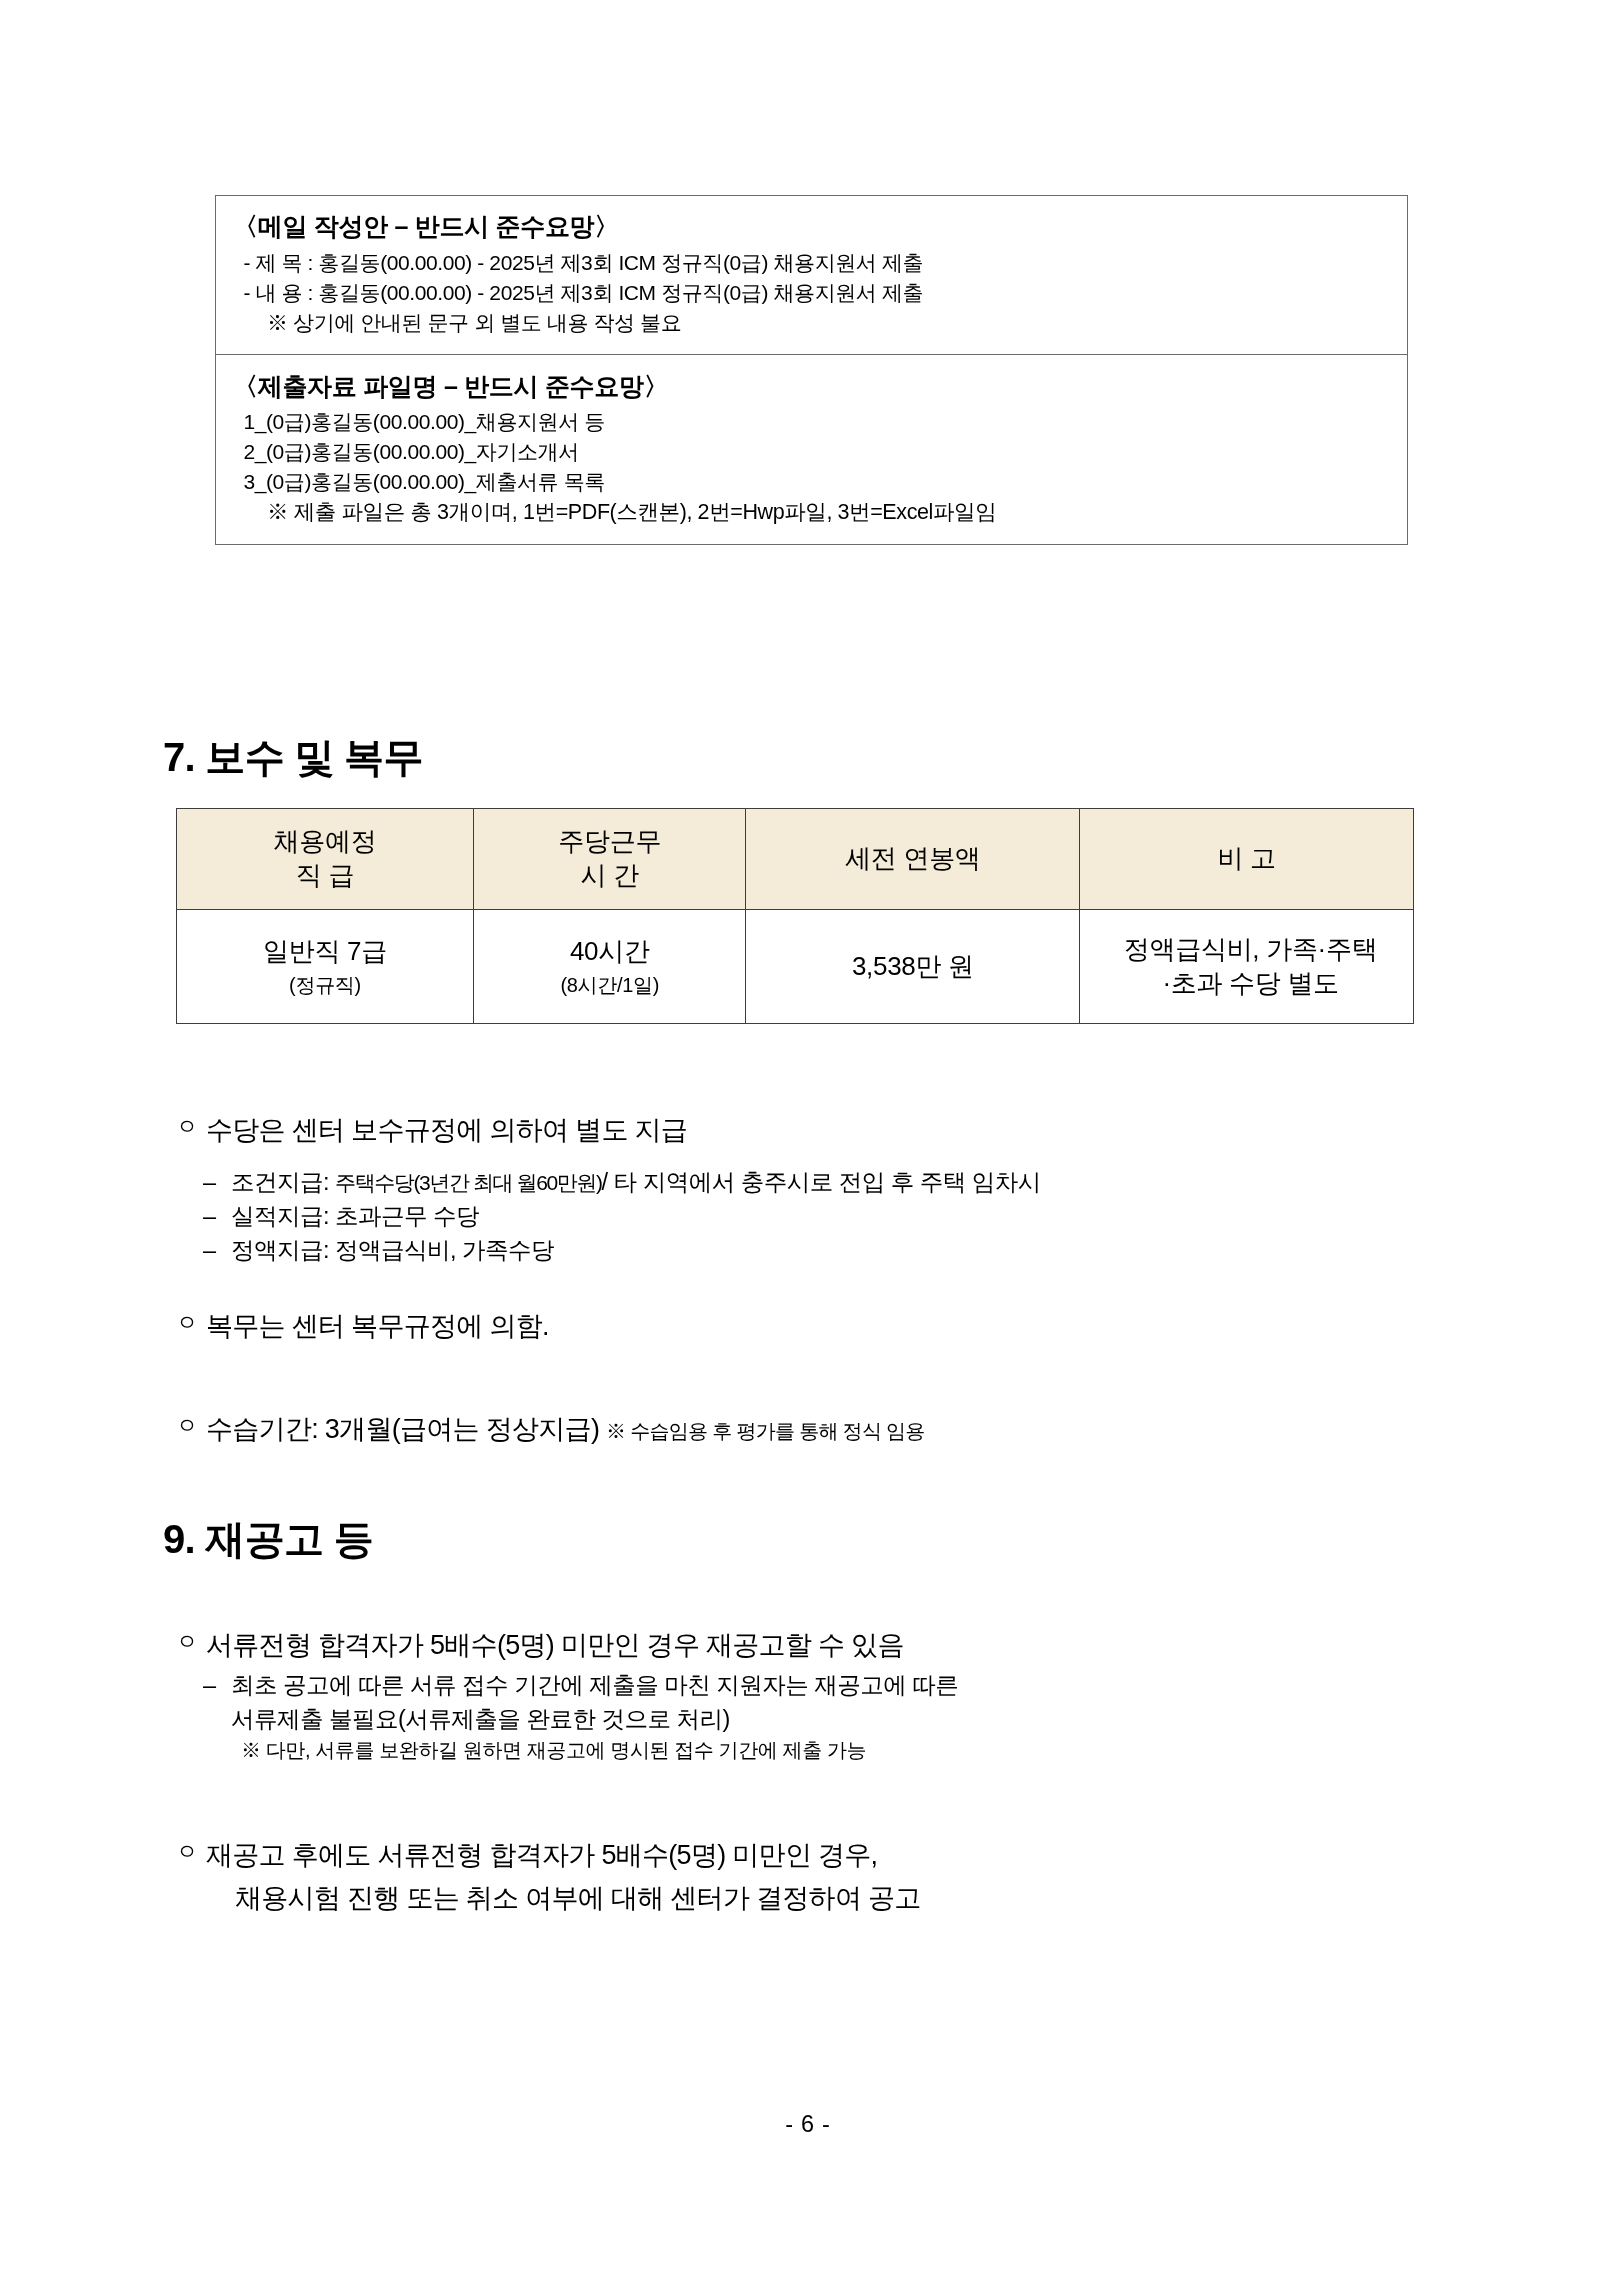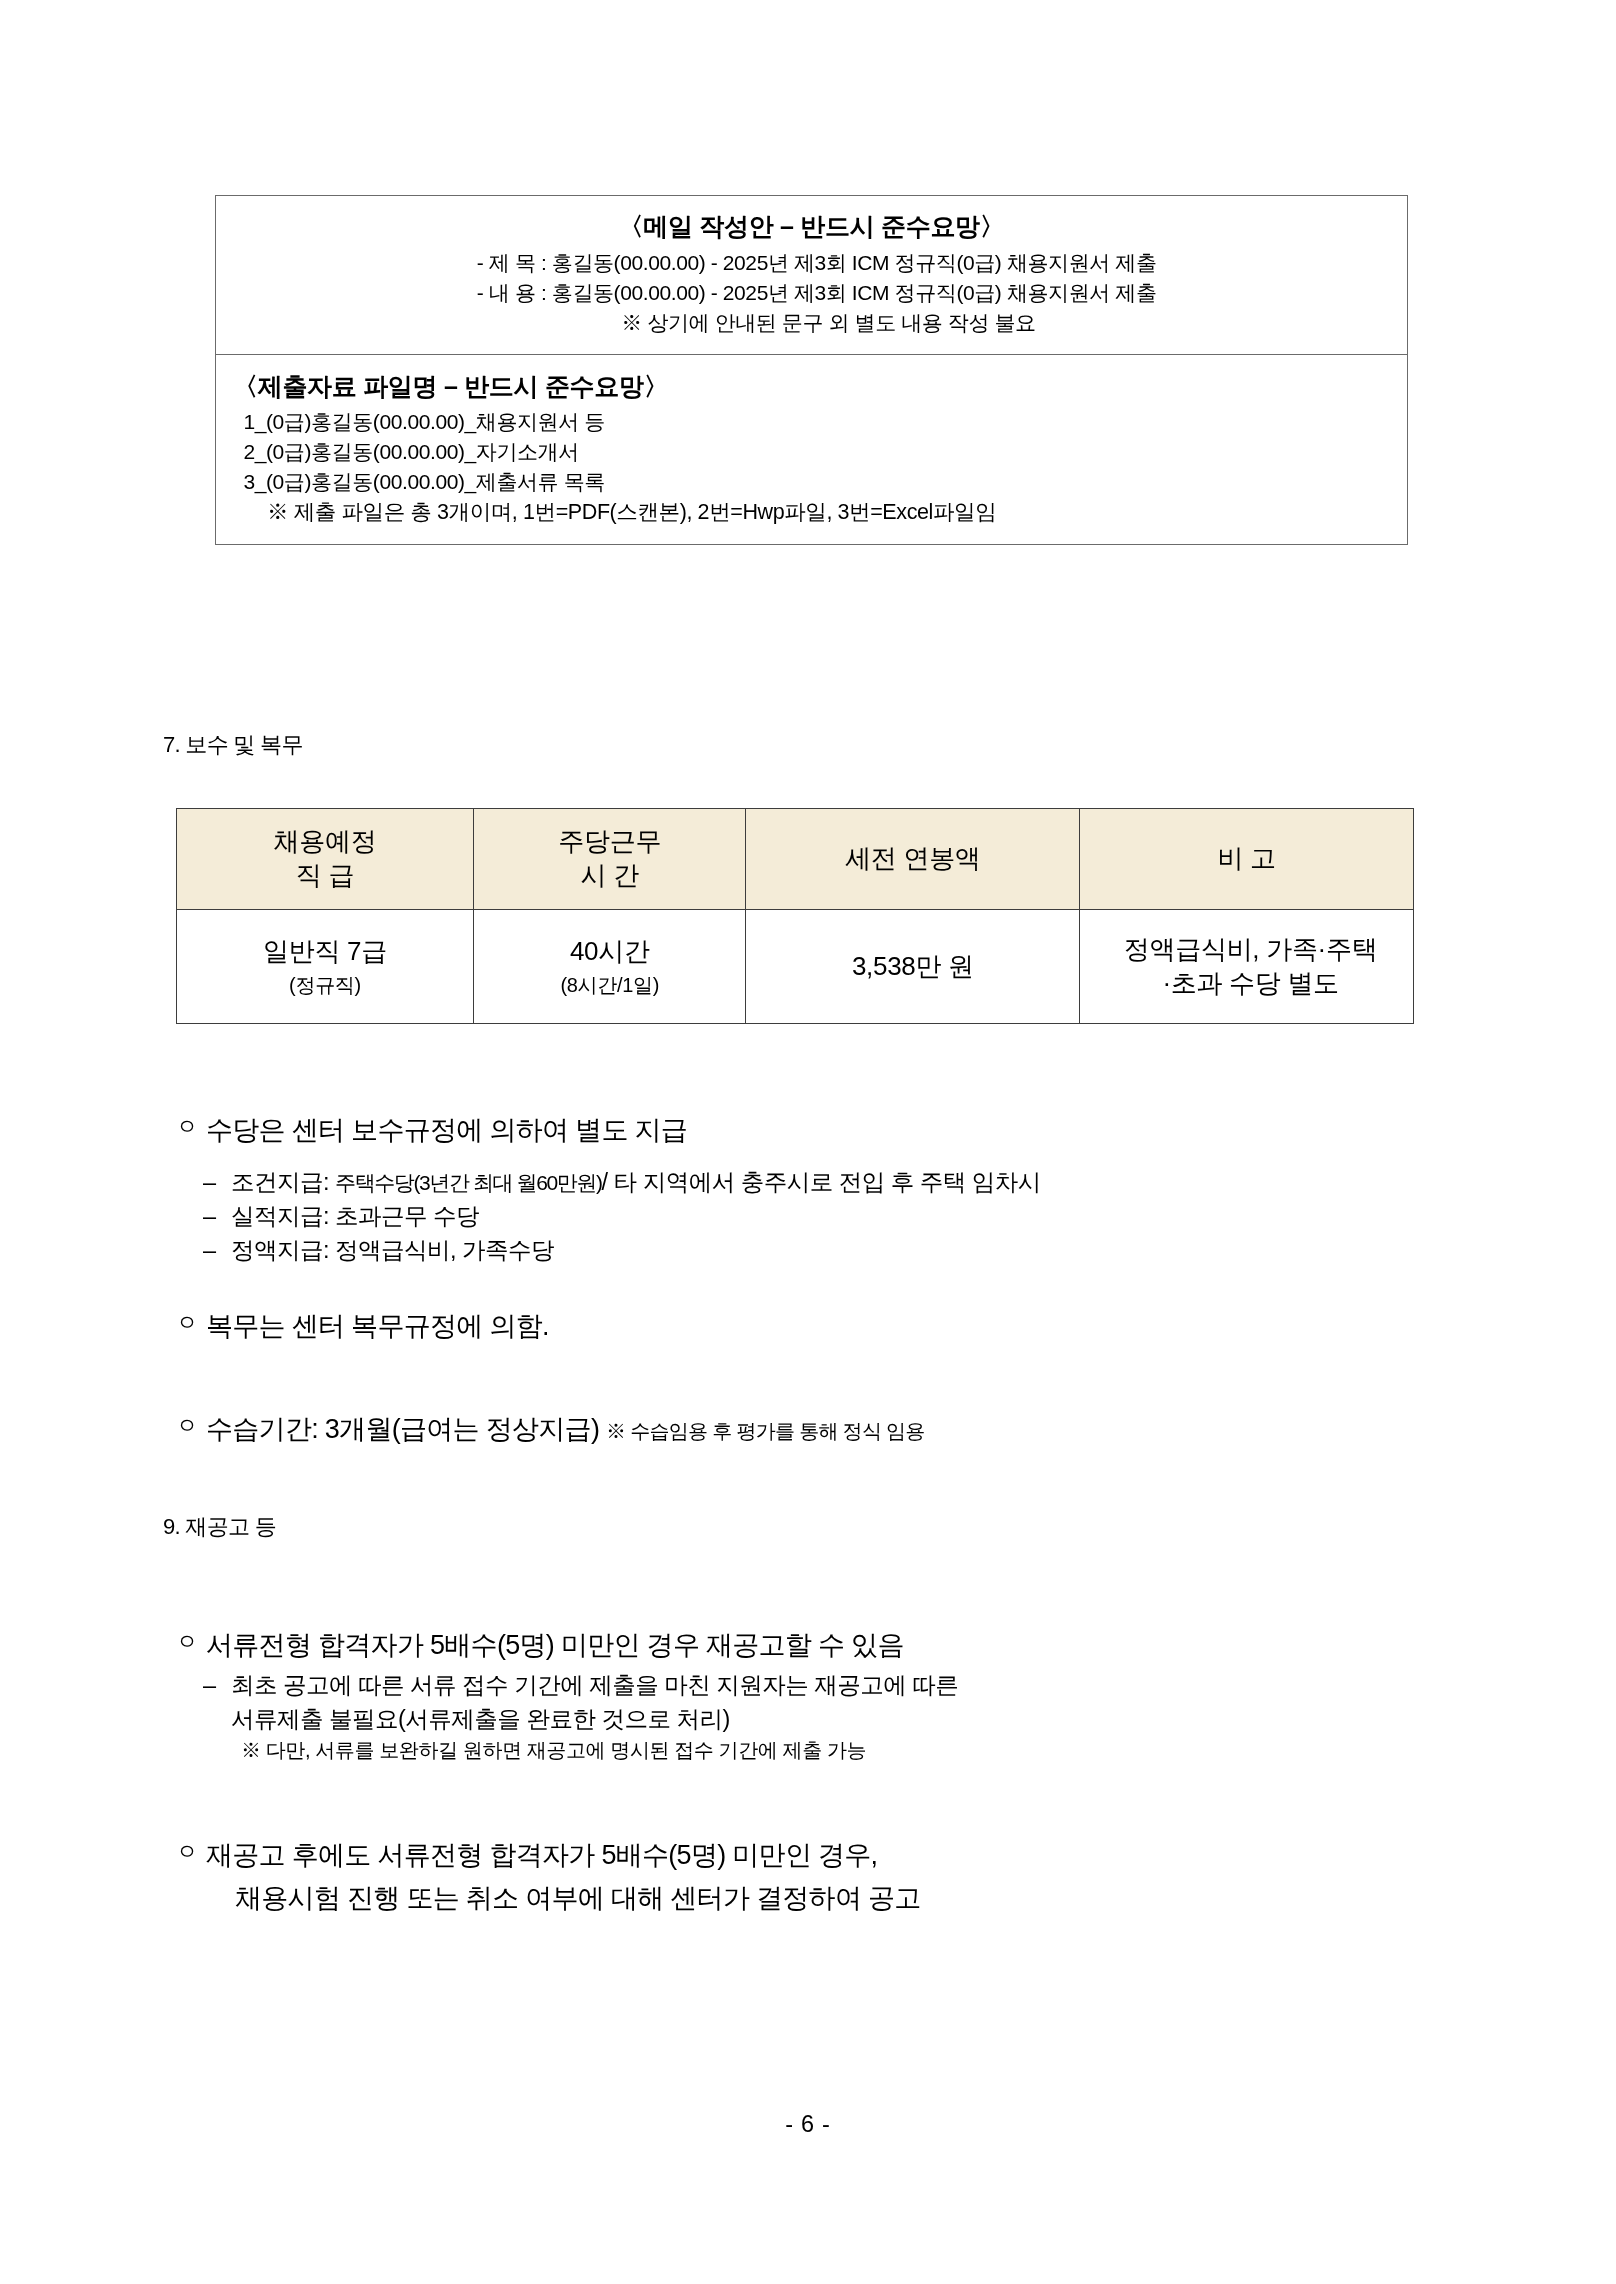--- a/index.html
+++ b/index.html
@@ -30,21 +30,20 @@
     width: 1193px;
     border: 1.3px solid #6b6b6b;
     box-sizing: border-box;
     padding: 0;
   }
   .notice-section {
     padding: 14.3px 17px 17px 17px;
   }
   .notice-section.first {
     border-bottom: 1.3px solid #6b6b6b;
-    text-align: center;
   }
   .notice-heading {
     font-size: 25px;
     font-weight: bold;
     letter-spacing: -0.3px;
     line-height: 1.35;
     margin-bottom: 3.9px;
   }
   .notice-line {
     font-size: 21px;
@@ -55,22 +54,22 @@
   .notice-line.indent2 {
     padding-left: 34px;
   }
   .notice-line.small {
     font-size: 21.5px;
   }
 
   
   .section-title {
     position: absolute;
-    font-size: 22px;
-    font-weight: normal;
+    font-size: 40px;
+    font-weight: bold;
     letter-spacing: -0.7px;
   }
   #sec7-title { left: 163px; top: 730px; }
   #sec8-title { left: 163px; top: 1512px; }
 
   
   .pay-table {
     position: absolute;
     left: 176px;
     top: 808px;

